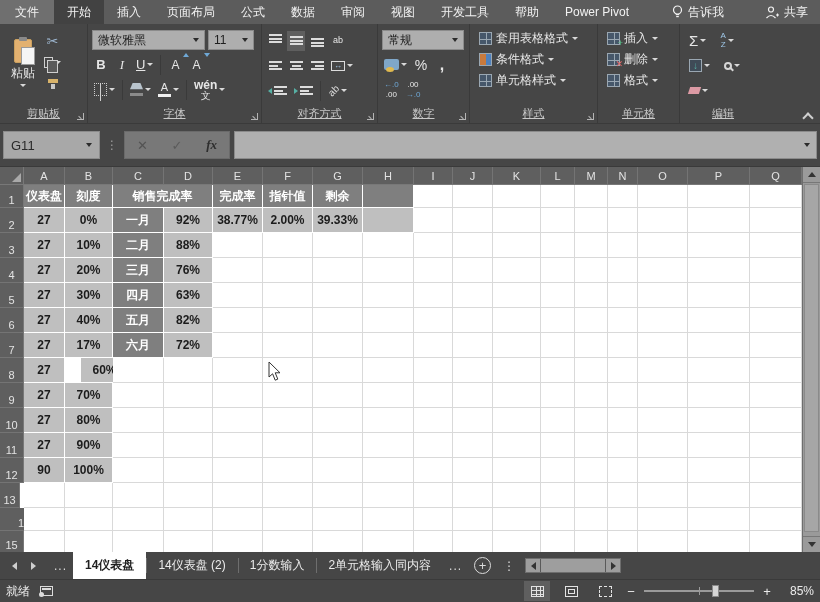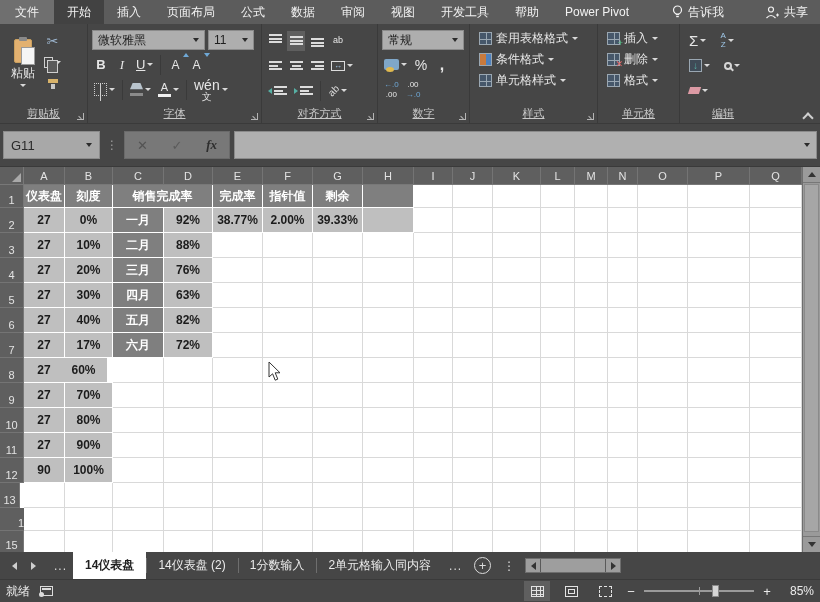--- a/index.html
+++ b/index.html
@@ -68,21 +68,21 @@
     border-left:3px solid transparent; border-right:3px solid transparent; border-bottom:4px solid #6fa8d6; }
   .caret-dn::after { content:""; position:absolute; top:-2px; right:-5px; width:0; height:0;
     border-left:3px solid transparent; border-right:3px solid transparent; border-top:4px solid #6fa8d6; }
   .border-grid { width:13px; height:13px; border:1px dotted #cfcfcf; position:relative; }
   .border-grid::after { content:""; position:absolute; left:5px; top:0; bottom:0; width:1px;
     background:#cfcfcf; box-shadow:0 6px 0 -0px #cfcfcf; }
   .fill-bucket { width:13px; height:9px; background:#b9c4cd; clip-path:polygon(20% 0,80% 0,100% 70%,0 70%);
     position:relative; }
   .color-bar { display:inline-block; width:13px; height:3px; margin-top:1px; }
   .stack { display:flex; flex-direction:column; align-items:center; line-height:1; }
-  .phonetic-top { font-size:14px; color:#e6e6e6; }
+  .phonetic-top { font-size:12px; color:#e6e6e6;font-weight:bold; }
   .phonetic-bot { font-size:10px; color:#e6e6e6; }
 
   
   .va { height:13px; width:13px; display:flex; flex-direction:column; gap:1.5px; }
   .va i { display:block; height:2px; background:#dcdcdc; width:13px; }
   .va.top { justify-content:flex-start; } .va.mid { justify-content:center; } .va.bot { justify-content:flex-end; }
   .ha { height:12px; width:13px; display:flex; flex-direction:column; gap:1.5px; justify-content:center; }
   .ha i { display:block; height:2px; background:#dcdcdc; }
   .ha.left i:nth-child(even) { width:9px; align-self:flex-start; }
   .ha.center i:nth-child(even) { width:9px; align-self:center; }
@@ -711,21 +711,21 @@
         <div class="cell" style="left: 414px; top: 166px; width: 39px; height: 25px;"></div>
         <div class="cell" style="left: 453px; top: 166px; width: 40px; height: 25px;"></div>
         <div class="cell" style="left: 493px; top: 166px; width: 48px; height: 25px;"></div>
         <div class="cell" style="left: 541px; top: 166px; width: 34px; height: 25px;"></div>
         <div class="cell" style="left: 575px; top: 166px; width: 33px; height: 25px;"></div>
         <div class="cell" style="left: 608px; top: 166px; width: 30px; height: 25px;"></div>
         <div class="cell" style="left: 638px; top: 166px; width: 50px; height: 25px;"></div>
         <div class="cell" style="left: 688px; top: 166px; width: 62px; height: 25px;"></div>
         <div class="cell" style="left: 750px; top: 166px; width: 52px; height: 25px;"></div>
         <div class="cell lt" style="left: 24px; top: 191px; width: 41px; height: 25px;">27</div>
-        <div class="cell lt" style="left: 60px; top: 191px; width: 48px; height: 25px;">60%</div>
+        <div class="cell lt" style="left: 81px; top: 191px; width: 48px; height: 25px;">60%</div>
         <div class="cell" style="left: 113px; top: 191px; width: 51px; height: 25px;"></div>
         <div class="cell" style="left: 164px; top: 191px; width: 49px; height: 25px;"></div>
         <div class="cell" style="left: 213px; top: 191px; width: 50px; height: 25px;"></div>
         <div class="cell" style="left: 263px; top: 191px; width: 50px; height: 25px;"></div>
         <div class="cell" style="left: 313px; top: 191px; width: 50px; height: 25px;"></div>
         <div class="cell" style="left: 363px; top: 191px; width: 51px; height: 25px;"></div>
         <div class="cell" style="left: 414px; top: 191px; width: 39px; height: 25px;"></div>
         <div class="cell" style="left: 453px; top: 191px; width: 40px; height: 25px;"></div>
         <div class="cell" style="left: 493px; top: 191px; width: 48px; height: 25px;"></div>
         <div class="cell" style="left: 541px; top: 191px; width: 34px; height: 25px;"></div>

